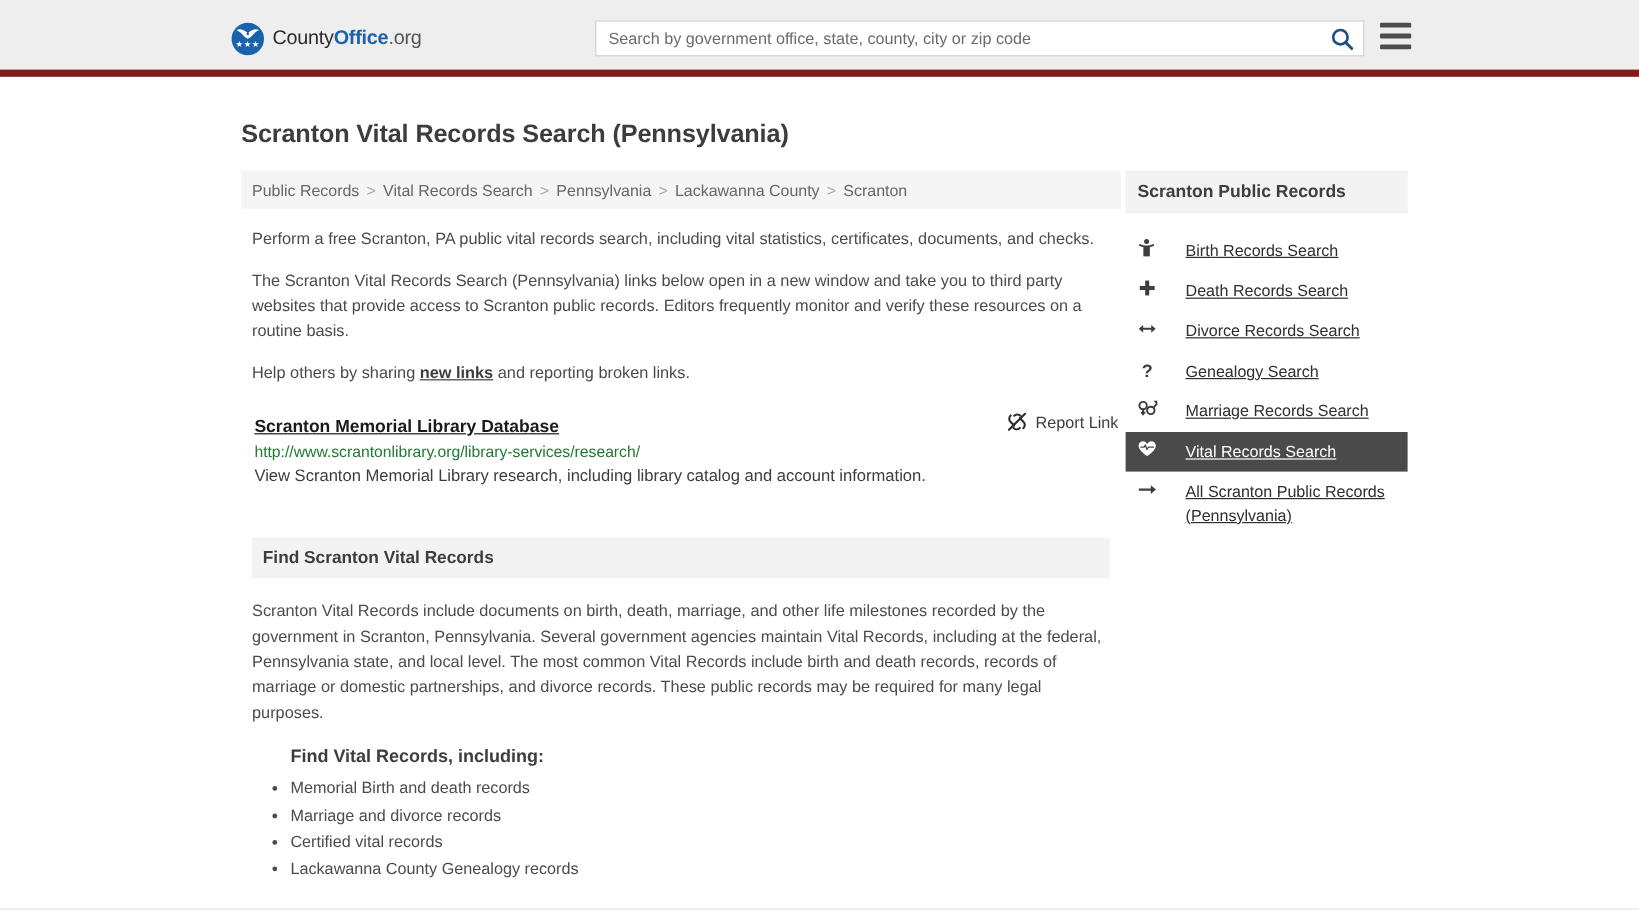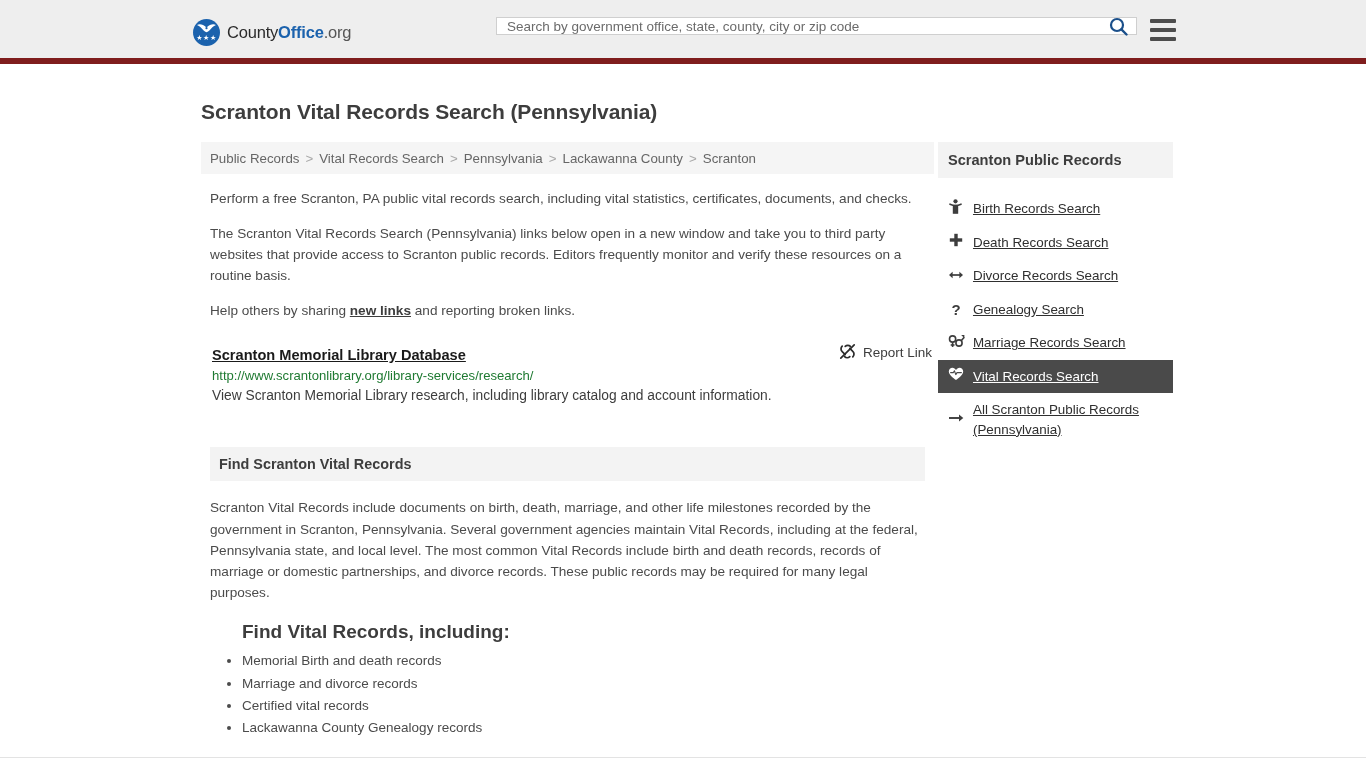--- a/index.html
+++ b/index.html
@@ -43,21 +43,21 @@
     line-height: 8px;
   }
   .logo-text { font-size: 16.5px; color: #2b2b2b; letter-spacing: -0.2px; white-space: nowrap; }
   .logo-text .b { color: #1b62ad; font-weight: bold; }
   .logo-text .c { font-weight: normal; }
   .logo-text .org { color: #555; }
 
   .search-box {
     position: absolute;
     left: 496px; top: 17px;
-    width: 641px; height: 18px;
+    width: 641px; height: 30px;
     background: #ffffff;
     border: 1px solid #cfcfcf;
     display: flex; align-items: center;
   }
   .search-input {
     flex: 1;
     border: none; outline: none;
     background: transparent;
     font-family: "Liberation Sans", sans-serif;
     font-size: 13.5px;
@@ -146,41 +146,41 @@
     padding: 0 9px;
     margin: 44px 0 0 9px;
     width: 715px;
     font-size: 14.4px; font-weight: bold; color: #3d3d3d;
   }
   .section-body {
     font-size: 13.6px; color: #4b4b4b; line-height: 1.56;
     margin: 16px 0 0 9px; width: 715px;
   }
   .find-label {
-    font-size: 19px; font-weight: bold; color: #3d3d3d;
+    font-size: 15px; font-weight: bold; color: #3d3d3d;
     margin: 18px 0 0 9px;
     padding-left: 32px;
   }
   ul.vital-list {
     margin: 8px 0 0 9px; padding-left: 32px;
     font-size: 13.5px; color: #4b4b4b; line-height: 1.5;
   }
   ul.vital-list li { margin: 0 0 2px 0; }
 
   
   .side-head {
     background: #f3f3f3;
     height: 36px;
     display: flex; align-items: center;
     padding: 0 10px;
     font-size: 14.6px; font-weight: bold; color: #3d3d3d;
   }
   .side-list { margin-top: 14px; }
   .side-item {
-    display: flex; align-items: center; gap: 9px;
+    display: flex; align-items: flex-start; gap: 24px;
     padding: 7px 10px;
     cursor: pointer;
     font-size: 13.4px;
     line-height: 1.45;
   }
   .side-item .si-icon {
     width: 16px; flex: none; text-align: center;
     color: #3d3d3d; font-size: 14px; line-height: 19px;
   }
   .side-item .si-label {

